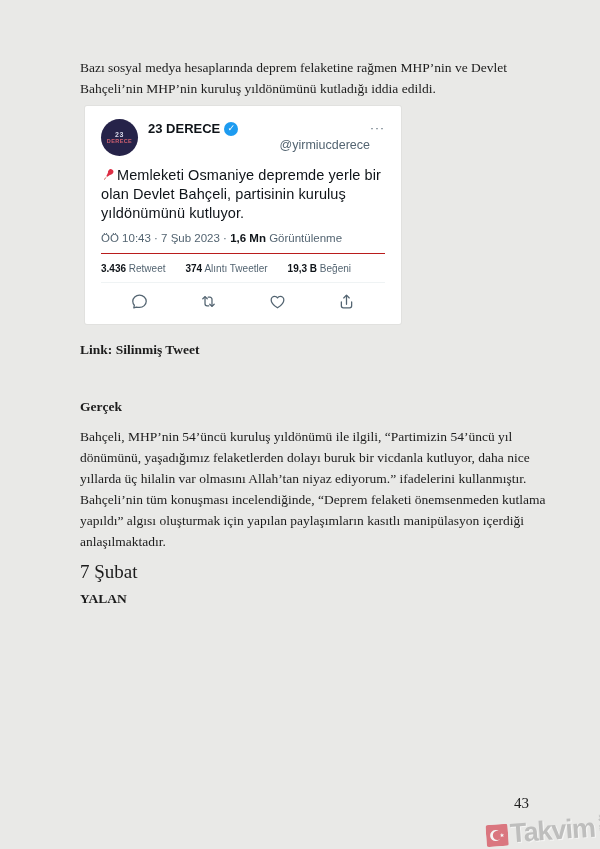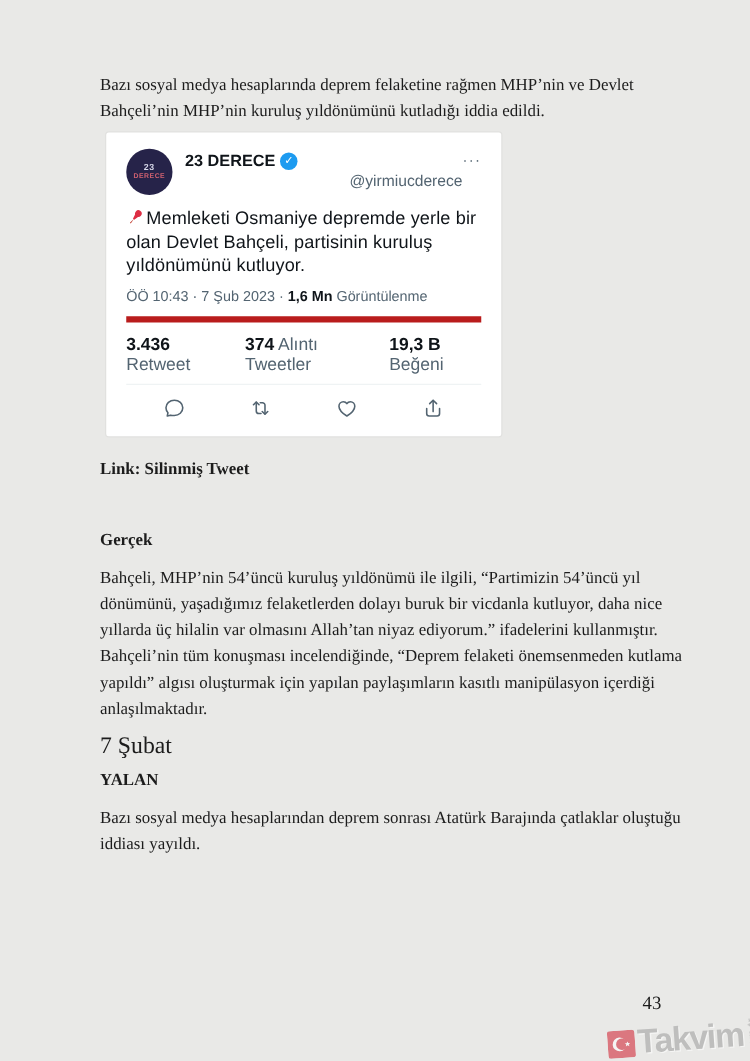--- a/index.html
+++ b/index.html
@@ -127,25 +127,25 @@
 
   .tweet-meta {
     margin-top: 9px;
     font-size: 11.5px;
     color: #536471;
   }
   .tweet-meta .views-value { color: #0f1419; font-weight: bold; }
 
   .tweet-stats {
     margin-top: 9px;
-    border-top: 5px solid #b91c1c;
+    border-top: 1px solid #b91c1c;
     padding: 9px 0 8px 0;
     display: flex;
     gap: 20px;
-    font-size: 14px;
+    font-size: 10px;
     color: #536471;
   }
   .tweet-stats .stat-value { color: #0f1419; font-weight: bold; }
 
   .tweet-actions {
     border-top: 1px solid #eff3f4;
     display: flex;
     justify-content: space-around;
     padding: 7px 4px 6px 4px;
   }
@@ -300,21 +300,20 @@
 
   <p class="doc-bold truth-label">Gerçek</p>
 
   <p class="doc-par fact-par">Bahçeli, MHP’nin 54’üncü kuruluş yıldönümü ile ilgili, “Partimizin 54’üncü yıl dönümünü, yaşadığımız felaketlerden dolayı buruk bir vicdanla kutluyor, daha nice yıllarda üç hilalin var olmasını Allah’tan niyaz ediyorum.” ifadelerini kullanmıştır. Bahçeli’nin tüm konuşması incelendiğinde, “Deprem felaketi önemsenmeden kutlama yapıldı” algısı oluşturmak için yapılan paylaşımların kasıtlı manipülasyon içerdiği anlaşılmaktadır.</p>
 
 
   <p class="section-date">7 Şubat</p>
 
   <p class="doc-bold false-label">YALAN</p>
 
-  <p class="doc-par claim-par">Bazı sosyal medya hesaplarından deprem sonrası Atatürk Barajında çatlaklar oluştuğu iddiası yayıldı.</p>
 
 </div>
 
 <div class="page-number">43</div>
 
 <div class="watermark">
   <svg class="flag-box" width="22" height="22" viewBox="0 0 20 20" aria-hidden="true">
     <rect width="20" height="20" rx="2" fill="#cf1a2b"></rect>
     <circle cx="8.6" cy="10" r="5" fill="#ffffff"></circle>
     <circle cx="10.3" cy="10" r="4.2" fill="#cf1a2b"></circle>

